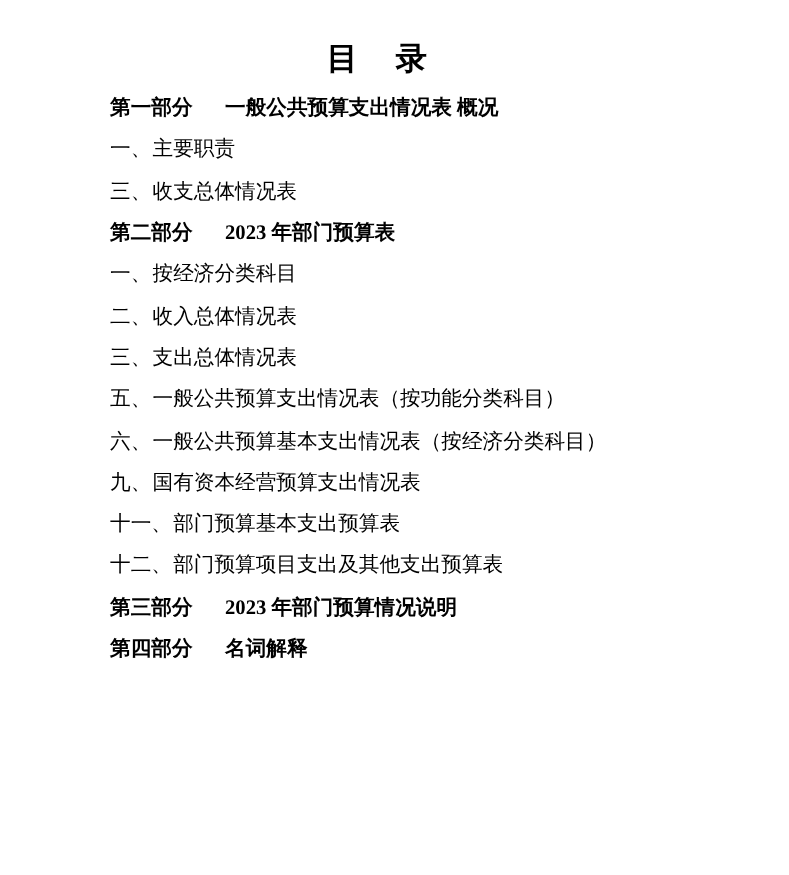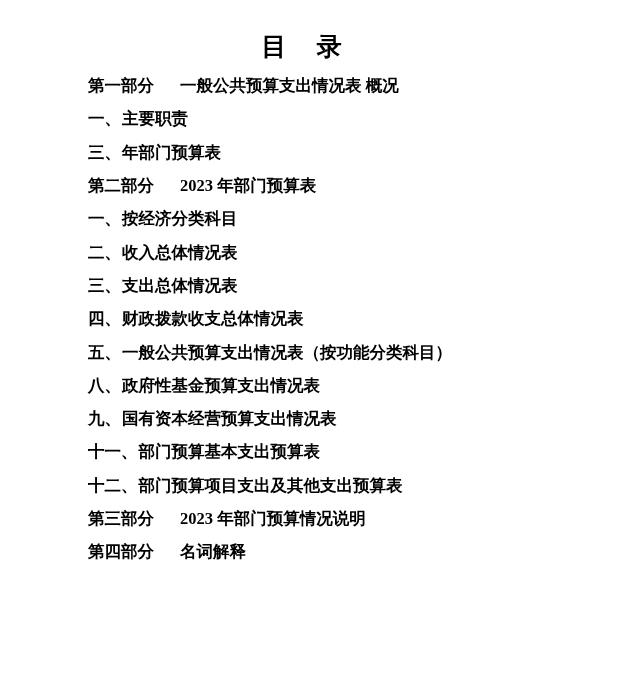--- a/index.html
+++ b/index.html
@@ -40,45 +40,44 @@
     white-space: nowrap;
   }
   .entry.level-1 {
     font-weight: 700;
     font-size: 16.5px;
   }
   .entry.level-1 .num {
     margin-right: 26px;
   }
   .entry.level-2 {
-    font-weight: 700;
+    font-weight: 400;
   }
   .entry .num,
   .entry .label {
     display: inline;
   }
   .entry.level-2 .num {
     margin-right: 1px;
   }
 </style>
 </head>
 <body>
 
 <div class="page">
   <div class="doc-title">目  录</div>
   <div class="toc" id="toc">
       <div class="entry level-1"><span class="num">第一部分</span><span class="label">一般公共预算支出情况表 概况</span></div>
       <div class="entry level-2"><span class="num">一、</span><span class="label">主要职责</span></div>
-      <div class="entry level-2"><span class="num">三、</span><span class="label">年部门预算表</span></div>
+      <div class="entry level-2"><span class="num">三、</span><span class="label">收支总体情况表</span></div>
       <div class="entry level-1"><span class="num">第二部分</span><span class="label">2023 年部门预算表</span></div>
       <div class="entry level-2"><span class="num">一、</span><span class="label">按经济分类科目</span></div>
       <div class="entry level-2"><span class="num">二、</span><span class="label">收入总体情况表</span></div>
       <div class="entry level-2"><span class="num">三、</span><span class="label">支出总体情况表</span></div>
-      <div class="entry level-2"><span class="num">四、</span><span class="label">财政拨款收支总体情况表</span></div>
       <div class="entry level-2"><span class="num">五、</span><span class="label">一般公共预算支出情况表（按功能分类科目）</span></div>
-      <div class="entry level-2"><span class="num">八、</span><span class="label">政府性基金预算支出情况表</span></div>
+      <div class="entry level-2"><span class="num">六、</span><span class="label">一般公共预算基本支出情况表（按经济分类科目）</span></div>
       <div class="entry level-2"><span class="num">九、</span><span class="label">国有资本经营预算支出情况表</span></div>
       <div class="entry level-2"><span class="num">十一、</span><span class="label">部门预算基本支出预算表</span></div>
       <div class="entry level-2"><span class="num">十二、</span><span class="label">部门预算项目支出及其他支出预算表</span></div>
       <div class="entry level-1"><span class="num">第三部分</span><span class="label">2023 年部门预算情况说明</span></div>
       <div class="entry level-1"><span class="num">第四部分</span><span class="label">名词解释</span></div>
     </div>
 </div>
 
 </body></html>

